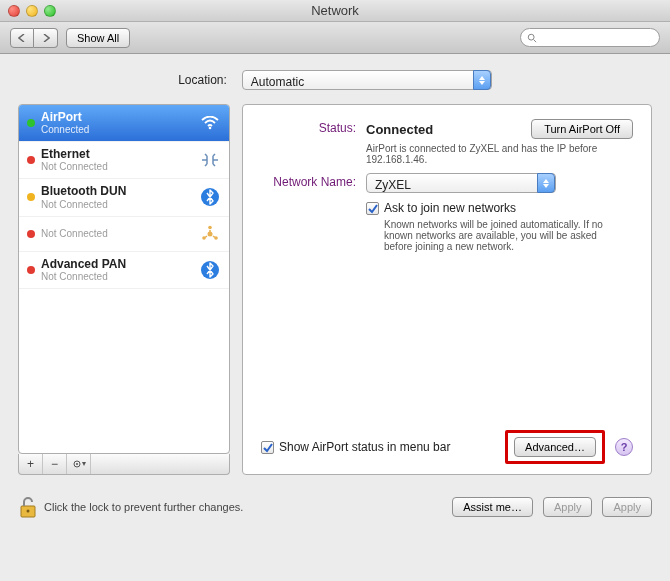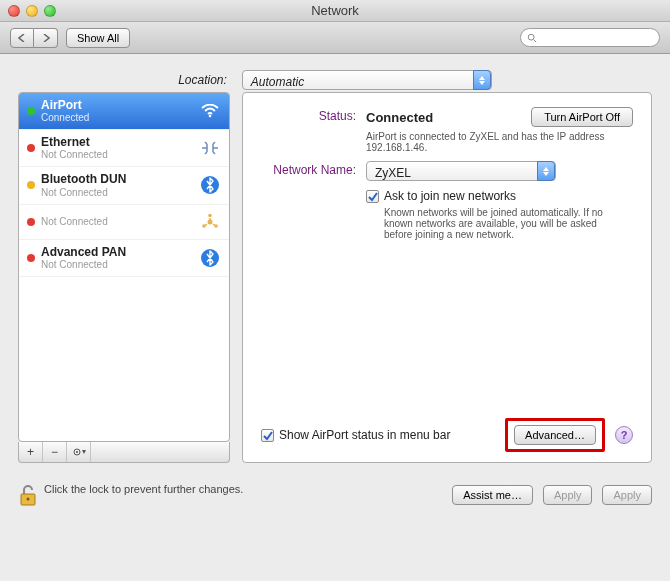--- a/index.html
+++ b/index.html
@@ -14,21 +14,21 @@
 .toolbar { height: 32px; background: linear-gradient(#e4e4e4, #c8c8c8); border-bottom: 1px solid #9c9c9c; display: flex; align-items: center; padding: 0 10px; gap: 8px; }
 .navbtns { display: flex; }
 .navbtn { width: 24px; height: 20px; background: linear-gradient(#fdfdfd,#d9d9d9); border: 1px solid #8f8f8f; display: flex; align-items: center; justify-content: center; font-size: 10px; color: #555; }
 .navbtn.l { border-radius: 4px 0 0 4px; }
 .navbtn.r { border-radius: 0 4px 4px 0; border-left: none; }
 .btn { height: 20px; padding: 0 10px; background: linear-gradient(#fdfdfd,#dedede); border: 1px solid #8f8f8f; border-radius: 4px; font-size: 11px; display: inline-flex; align-items: center; justify-content: center; cursor: default; }
 .spacer { flex: 1; }
 .search { width: 140px; height: 19px; border: 1px solid #9e9e9e; border-radius: 10px; background: #fff; display: flex; align-items: center; padding: 0 6px; }
 .search-icon { width: 10px; height: 10px; margin-right: 4px; }
 .content { padding: 16px 18px 12px 18px; }
-.locrow { display: flex; align-items: center; justify-content: center; gap: 15px; margin-bottom: 2px; font-style: italic; }
+.locrow { display: flex; align-items: center; justify-content: center; gap: 15px; margin-bottom: 14px; }
 .locrow label { font-size: 12px; color: #222; }
 .select { height: 20px; background: linear-gradient(#fff,#eee); border: 1px solid #a5a5a5; border-radius: 4px; display: inline-flex; align-items: flex-end; padding: 0 20px 0 8px; position: relative; font-size: 12px; color: #222; box-shadow: 0 1px 0 rgba(255,255,255,0.6) inset; }
 .select .end { position: absolute; right: 0; top: -1px; bottom: -1px; width: 18px; background: linear-gradient(#a8d0ff,#5b9ff1); border-radius: 0 4px 4px 0; border: 1px solid #4a7cc0; display: flex; flex-direction: column; align-items: center; justify-content: center; }
 .select .end::before { content: ""; border-left: 3px solid transparent; border-right: 3px solid transparent; border-bottom: 4px solid #fff; margin-bottom: 1px; }
 .select .end::after { content: ""; border-left: 3px solid transparent; border-right: 3px solid transparent; border-top: 4px solid #fff; }
 .main { display: flex; gap: 12px; }
 .sidebox { width: 212px; }
 .sidelist { height: 350px; background: #fff; border: 1px solid #aeaeae; border-radius: 4px; overflow: hidden; }
 .svc { padding: 6px 8px; border-bottom: 1px solid #f0f0f0; display: flex; align-items: center; gap: 6px; }
 .svc.sel { background: linear-gradient(#5fa8f7,#2b6fd8); color: #fff; }
@@ -47,21 +47,21 @@
 .dval { flex: 1; font-size: 12px; }
 .dval .bold { font-weight: bold; font-size: 13px; color: #222; }
 .subtext { font-size: 10px; color: #555; max-width: 240px; margin-top: 4px; }
 .chk { display: flex; align-items: flex-start; gap: 5px; font-size: 12px; color: #222; }
 .chkbox { width: 13px; height: 13px; border: 1px solid #8a8a8a; border-radius: 2px; background: linear-gradient(#fff,#e8e8e8); display: flex; align-items: center; justify-content: center; flex-shrink: 0; margin-top: 1px; }
 .chkbox svg { width: 10px; height: 10px; }
 .bottomrow { margin-top: auto; display: flex; align-items: center; gap: 6px; }
 .advwrap { border: 3px solid #d40000; padding: 4px 6px; border-radius: 2px; margin-left: auto; }
 .helpbtn { width: 18px; height: 18px; border-radius: 50%; border: 1px solid #9d7dc8; background: linear-gradient(#f3e8ff,#d6c4f0); color: #6b3da8; font-weight: bold; font-size: 11px; display: flex; align-items: center; justify-content: center; margin-left: 4px; }
 .footer { display: flex; align-items: center; padding: 8px 18px 12px 18px; gap: 8px; }
-.lock { display: flex; gap: 6px; font-size: 11px; color: #444; }
+.lock { display: flex; align-items: center; gap: 6px; font-size: 11px; color: #444; }
 .lock-icon { width: 20px; height: 24px; }
 .btnbar { margin-left: auto; display: flex; gap: 10px; text-align: center; }
 .btn.disabled { color: #9a9a9a; }
 .wide { width: 250px; }
 .netnamesel { width: 190px; }
 svg { display: block; }
 </style>
 </head>
 <body>
 
@@ -194,21 +194,21 @@
 
     <div class="detail">
       <div class="drow">
         <div class="dlabel">Status:</div>
         <div class="dval">
           <div style="display:flex;align-items:center;gap:10px">
             <span class="bold">Connected</span>
             <div class="spacer"></div>
             <div class="btn" style="padding:0 12px">Turn AirPort Off</div>
           </div>
-          <div class="subtext">AirPort is connected to ZyXEL and has the IP address 192.168.1.46.</div>
+          <div class="subtext">AirPort is connected to ZyXEL and has the IP before 192.168.1.46.</div>
         </div>
       </div>
 
       <div class="drow">
         <div class="dlabel">Network Name:</div>
         <div class="dval">
           <div class="select netnamesel">
             <span>ZyXEL</span>
             <div class="end"></div>
           </div>

